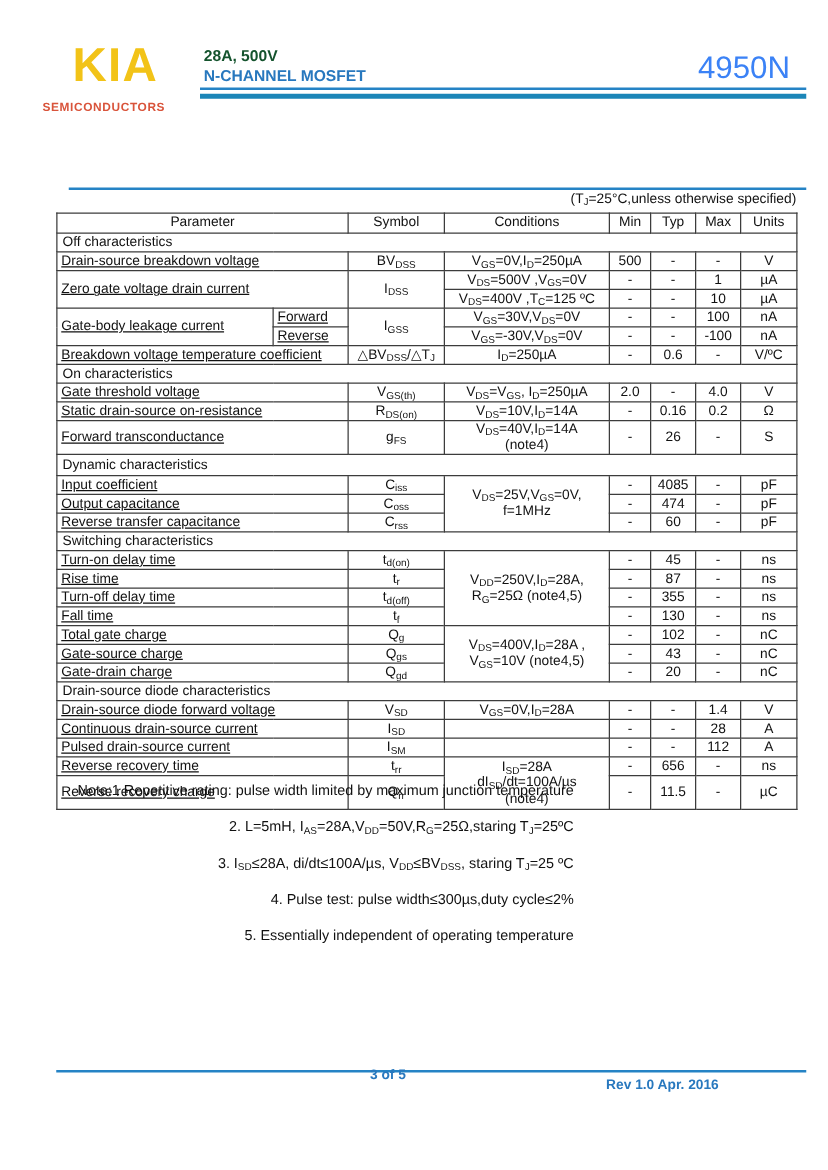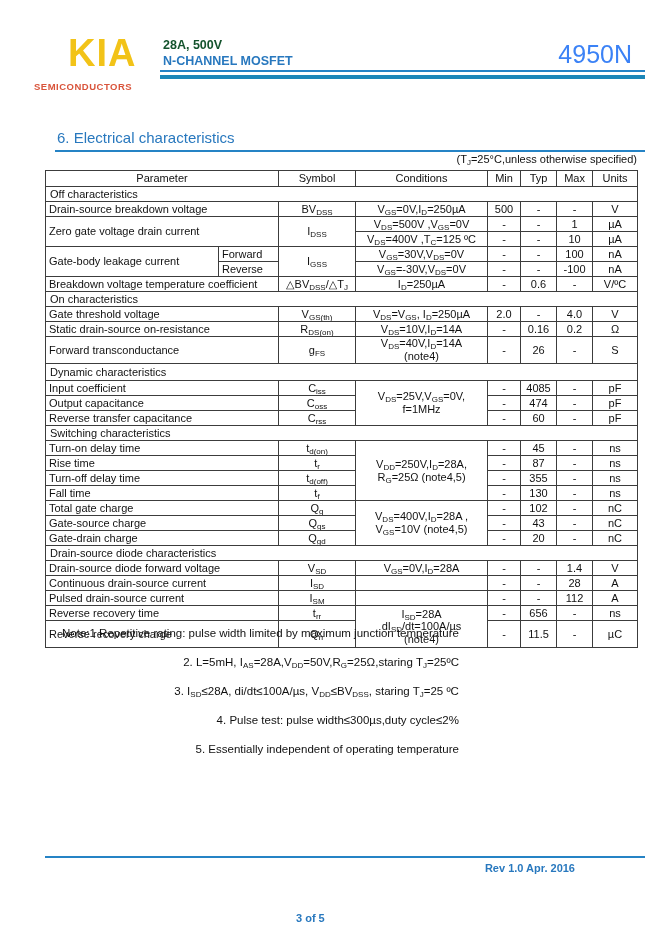--- a/index.html
+++ b/index.html
@@ -1,66 +1,65 @@
 <!DOCTYPE html>
 <html><head>
 <meta charset="utf-8">
 <style>
   html,body { margin:0; padding:0; background:#ffffff; }
   .page {
     position:relative; width:662px; height:936px; background:#ffffff;
     font-family:"Liberation Sans", sans-serif; color:#1a1a1a; overflow:hidden;
   }
   
-  .brand-logo { position:absolute; left:68px; top:34px; font-size:38px; font-weight:800;
+  .brand-logo { position:absolute; left:58px; top:34px; font-size:38px; font-weight:800;
                 color:#F2C318; letter-spacing:1px; line-height:1; }
   .brand-sub  { position:absolute; left:34px; top:81px; font-size:9.5px; font-weight:bold;
                 color:#D9543B; letter-spacing:0.5px; }
   .head-rating { position:absolute; left:163px; top:38px; font-size:12.5px; font-weight:bold; color:#14532d; }
   .head-type   { position:absolute; left:163px; top:54px; font-size:12.5px; font-weight:bold; color:#2878BE; }
   .part-number { position:absolute; right:30px; top:40px; font-size:25px; font-weight:normal; color:#3b82f6;margin-left:27px; }
   .rule-thin  { position:absolute; left:160px; right:17px; top:70px; height:2px; background:#2583C5; }
   .rule-thick { position:absolute; left:160px; right:17px; top:75px; height:4px; background:#1C86B8; }
   
   .sec-title { position:absolute; left:57px; top:129px; font-size:15px; color:#2878BE; }
   .sec-underline { position:absolute; left:55px; right:17px; top:150px; height:1.5px; background:#2583C5; }
   .cond-note { position:absolute; right:25px; top:153px; font-size:11px; color:#111; }
   
   table.spec { position:absolute; left:45px; top:170px; width:592px;
                border-collapse:collapse; table-layout:fixed; font-size:11px; color:#111; }
   table.spec td { border:1px solid #3c3c3c; padding:0 3px; height:14px;
                   line-height:1.12; text-align:center; overflow:hidden; white-space:nowrap; }
   table.spec thead td { height:15px; }
-  table.spec td.left  { text-align:left; }
+  table.spec td.left  { text-align:left;text-decoration:underline; }
   table.spec td.section { text-align:left; padding-left:4px; }
   table.spec td.cond { white-space:normal; line-height:1.15; }
   sub { font-size:8px; line-height:0; vertical-align:-2px; }
   
   .notes { position:absolute; left:62px; top:627px; font-size:11.5px; color:#111;text-align:right; }
   .note  { margin-bottom:9.5px; height:13px; line-height:13px; white-space:nowrap; }
   .note.indent { margin-left:29px;margin-top:16px; }
   
   .footer-rule { position:absolute; left:45px; right:17px; top:856px; height:2px; background:#2583C5; }
-  .page-num { position:absolute; left:296px; top:912px; font-size:11px; font-weight:bold; color:#2878BE; }
+  .page-num { position:absolute; left:296px; top:854px; font-size:11px; font-weight:bold; color:#2878BE; }
   .rev      { position:absolute; right:87px; top:862px; font-size:11px; font-weight:bold; color:#2878BE; }
 </style>
 </head>
 <body>
 
 <div class="page">
 
   <div class="brand-logo">KIA</div>
   <div class="brand-sub">SEMICONDUCTORS</div>
   <div class="head-rating">28A, 500V</div>
   <div class="head-type">N-CHANNEL MOSFET</div>
   <div class="part-number">4950N</div>
   <div class="rule-thin"></div>
   <div class="rule-thick"></div>
 
-  <div class="sec-title">6.  Electrical characteristics</div>
   <div class="sec-underline"></div>
   <div class="cond-note">(T<sub>J</sub>=25°C,unless otherwise specified)</div>
 
   <table class="spec" id="spec-table">
     <colgroup id="spec-cols">
         <col style="width: 173px;">
         <col style="width: 60px;">
         <col style="width: 77px;">
         <col style="width: 132px;">
         <col style="width: 33px;">

